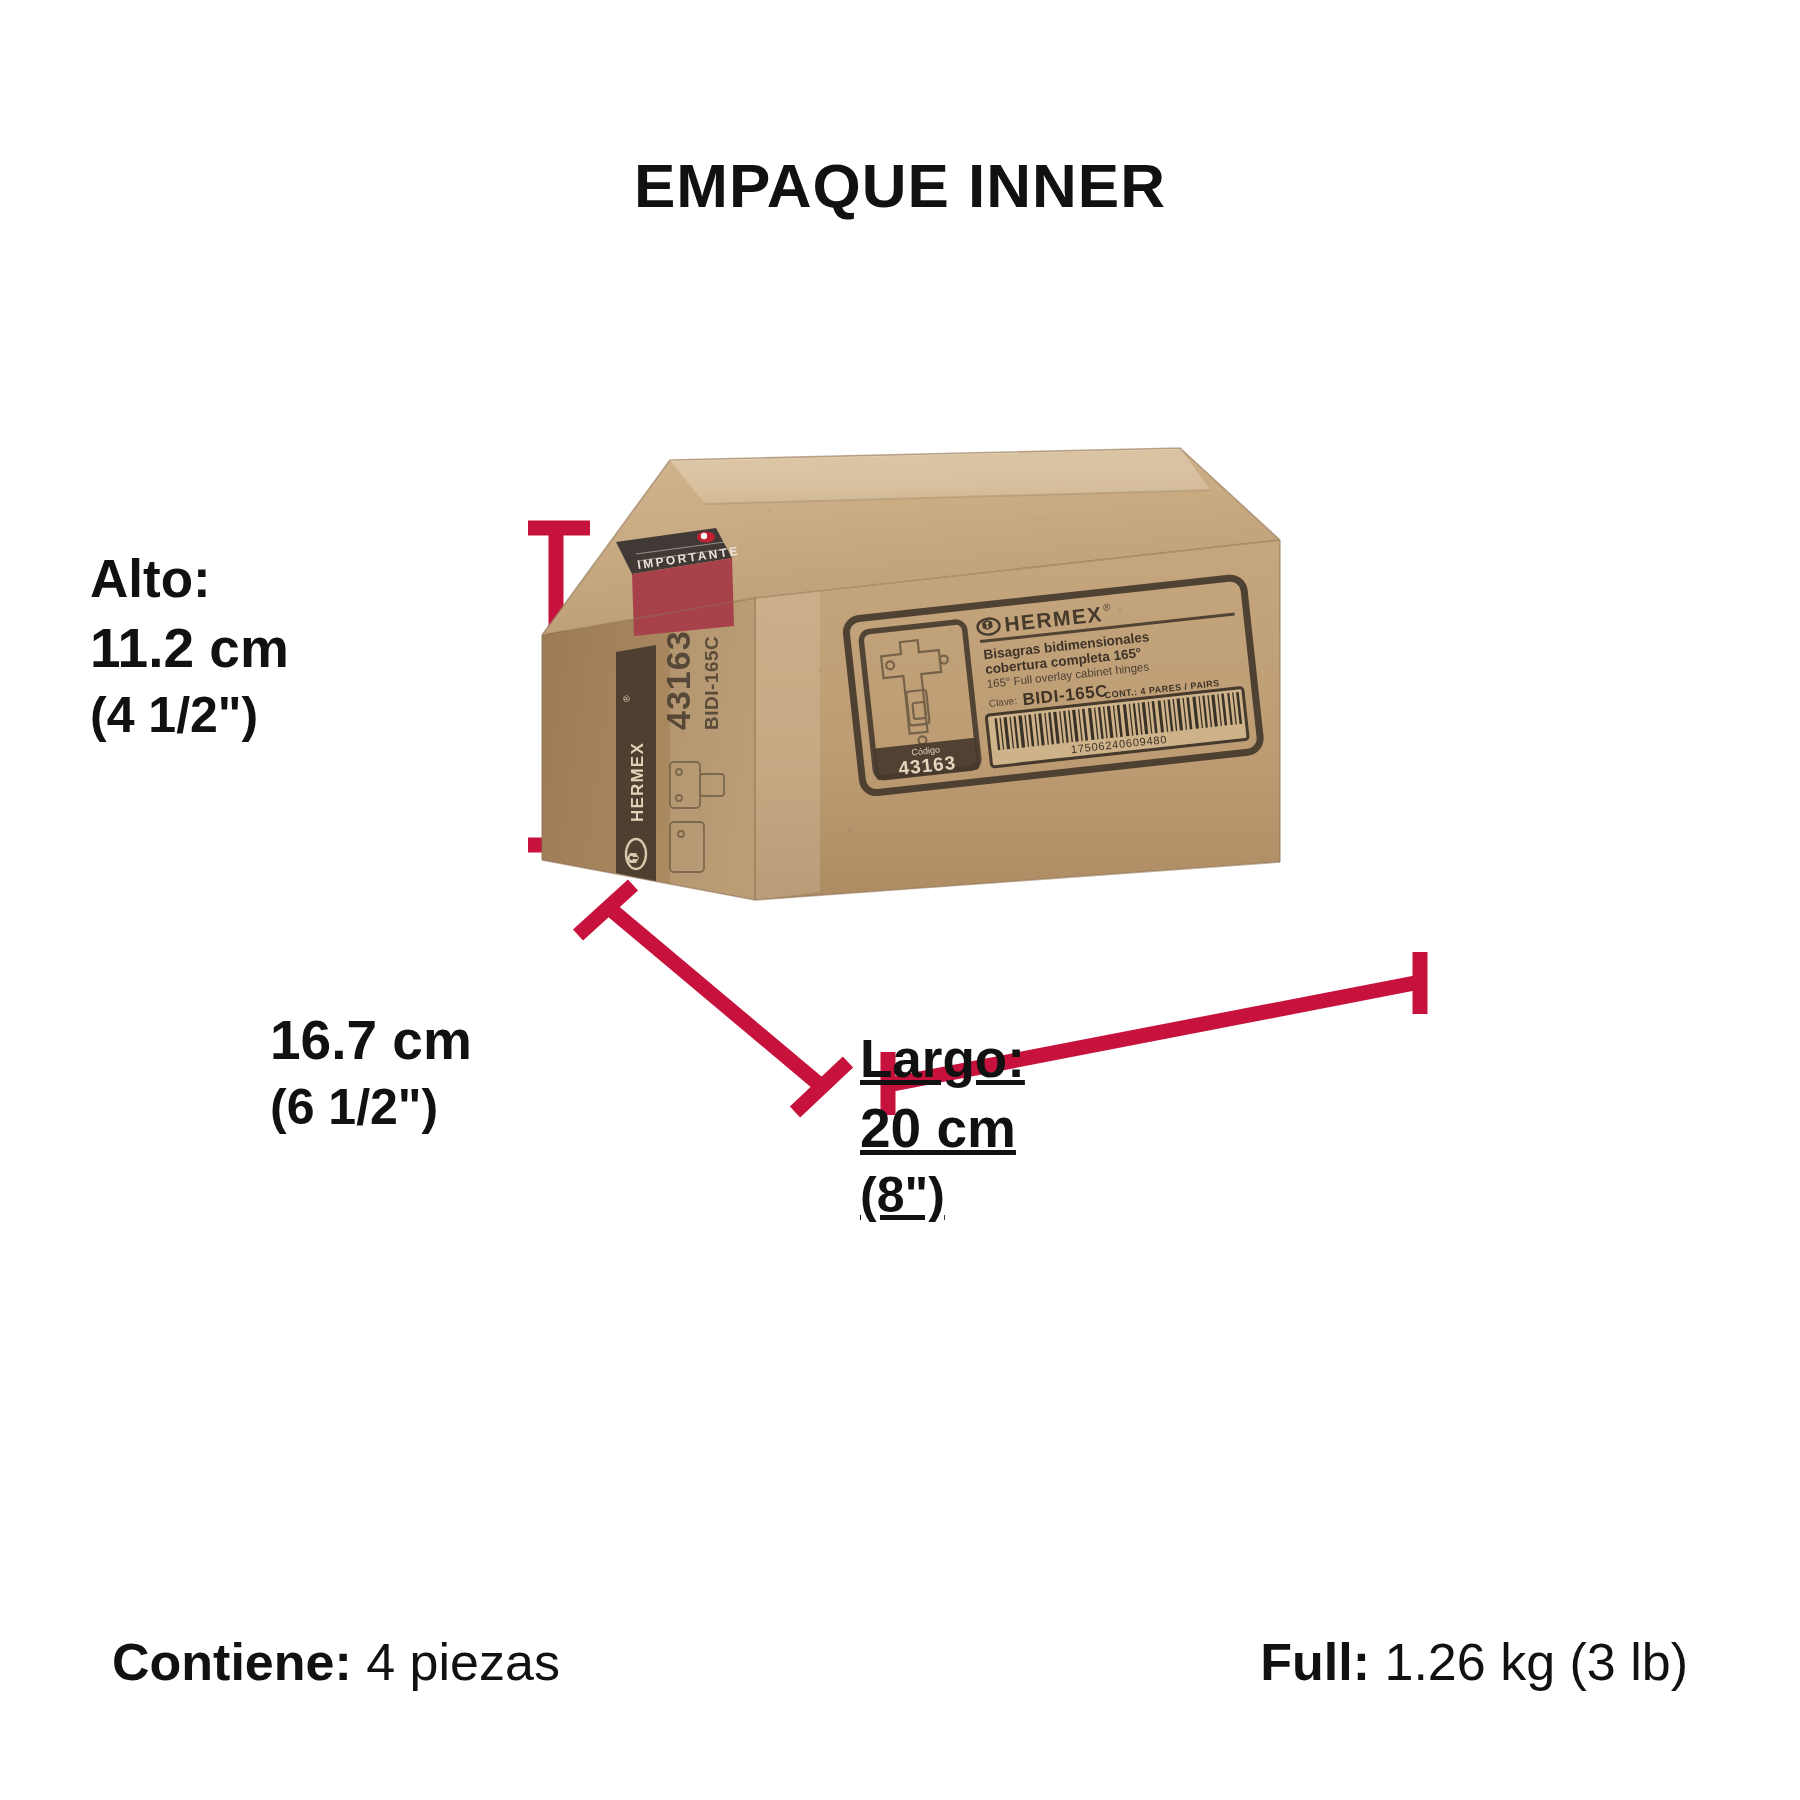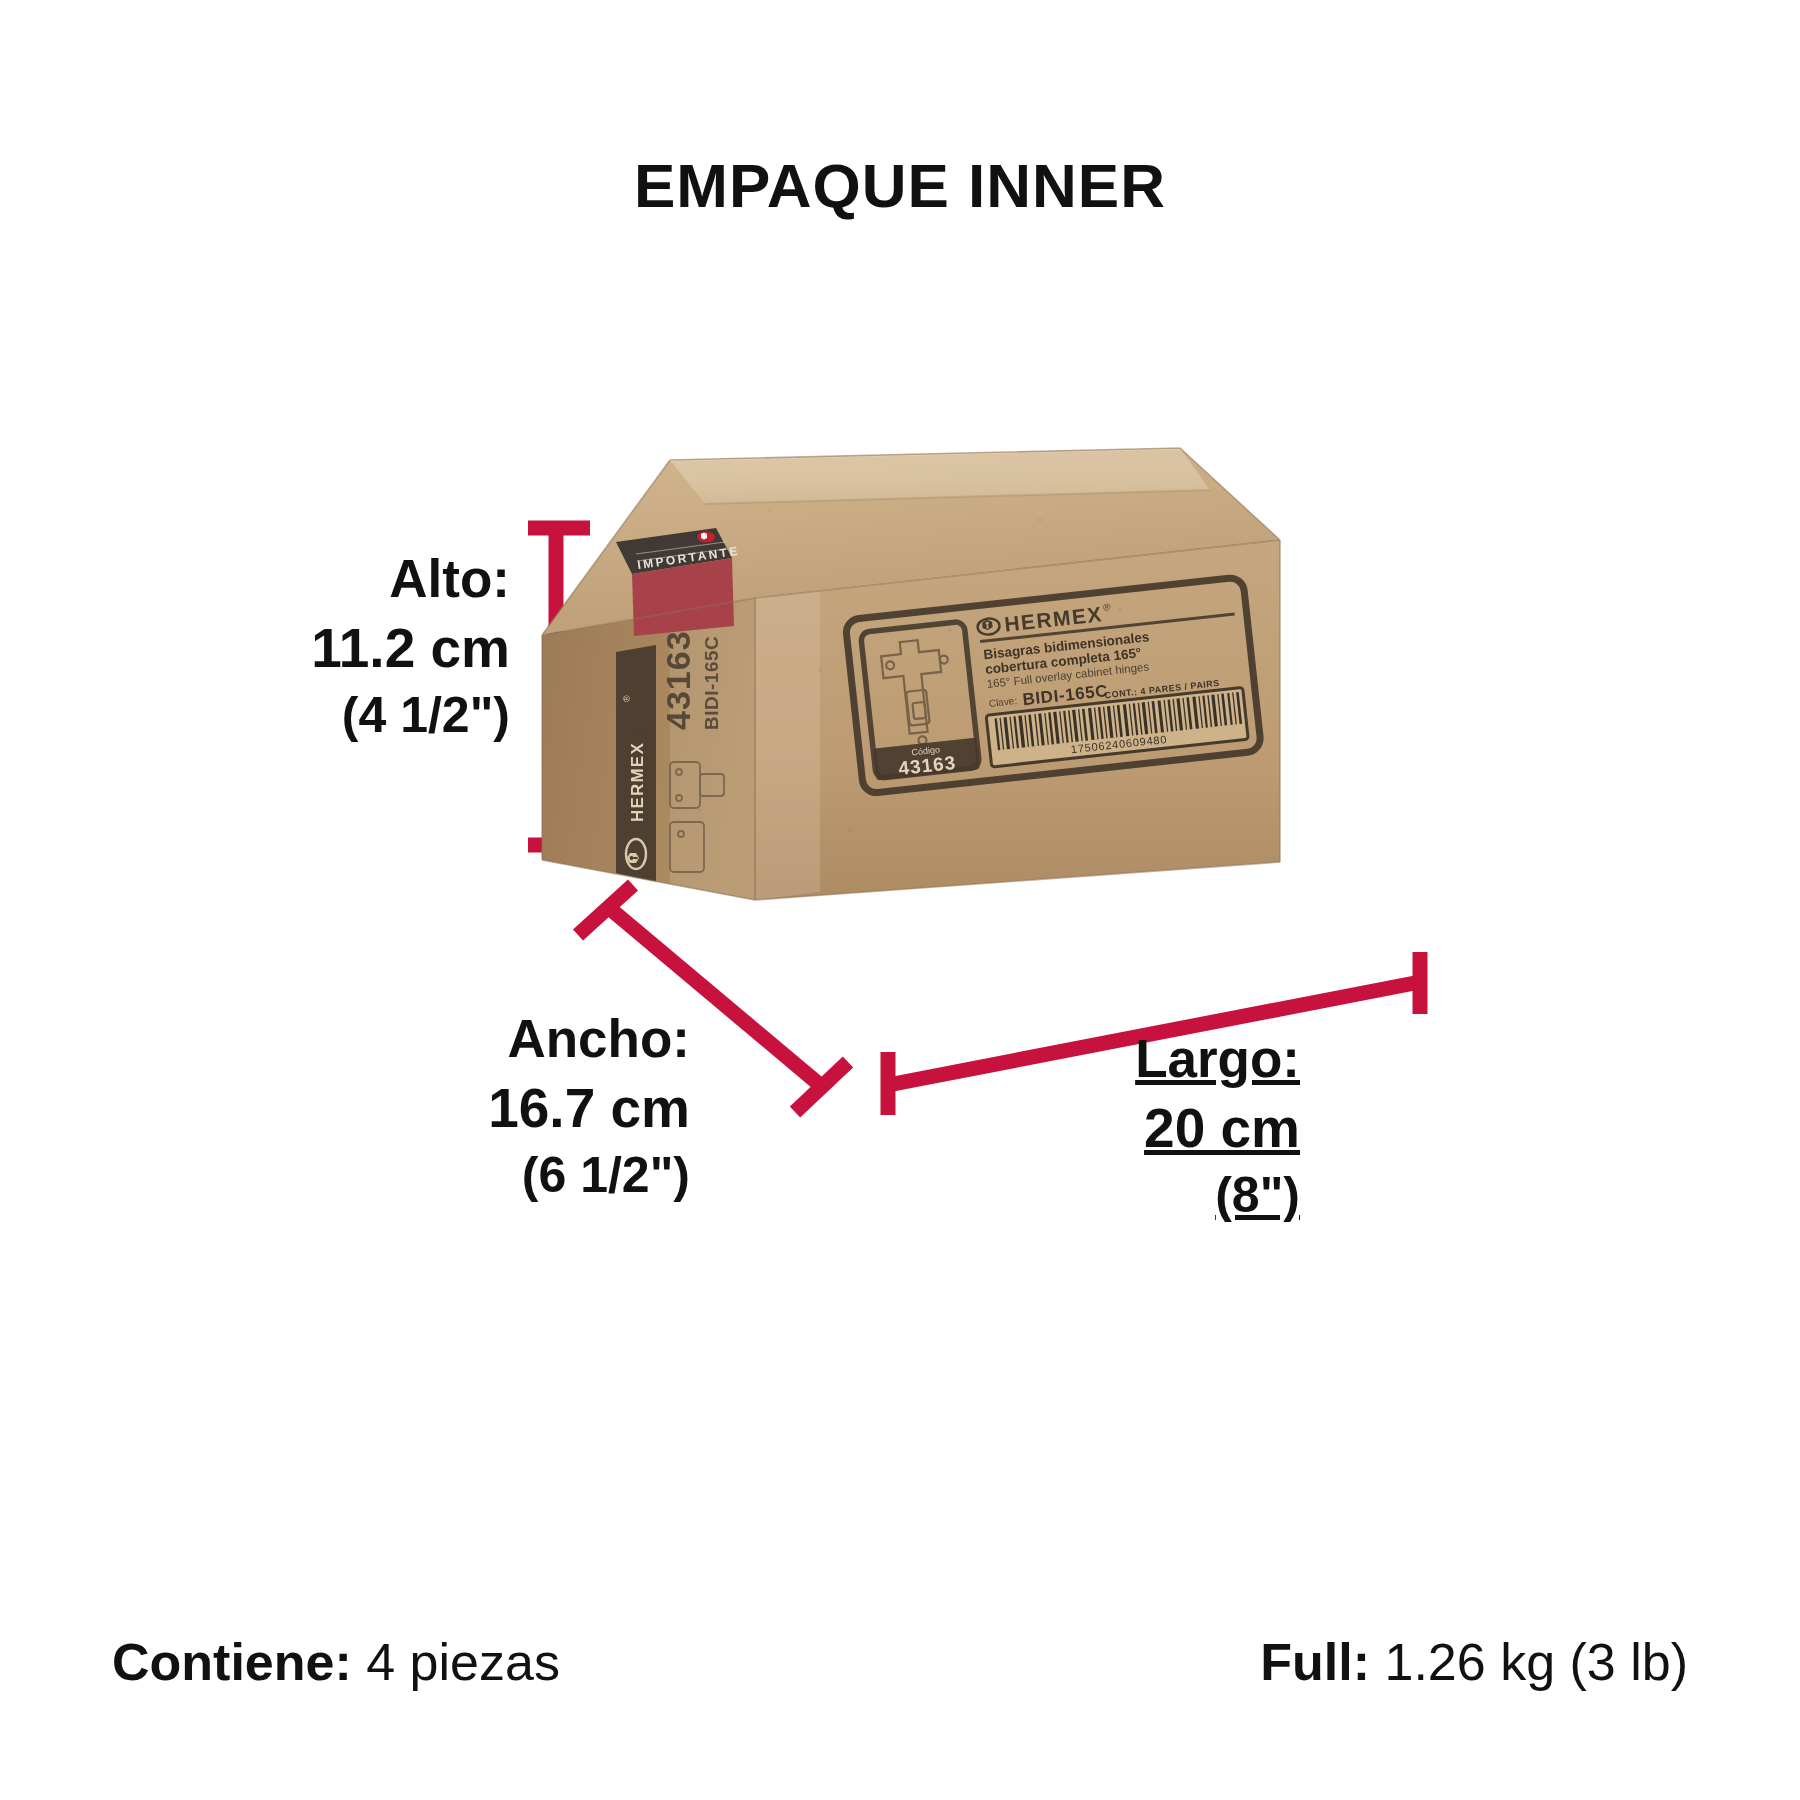--- a/index.html
+++ b/index.html
@@ -25,21 +25,21 @@
     text-align: center;
     font-size: 62px;
     font-weight: bold;
     letter-spacing: 1px;
     color: #111111;
   }
 
   
   .dim-block {
     position: absolute;
-    text-align: right;
+    text-align: left;
     font-weight: bold;
     color: #111111;
     line-height: 1.28;
   }
   .dim-block .dim-label { font-size: 53px; display: block; }
   .dim-block .dim-metric { font-size: 55px; display: block; }
   .dim-block .dim-imperial { font-size: 50px; display: block; font-weight: bold; }
 
   #dim-alto   { left: 90px;  top: 545px;  width: 420px; }
   #dim-ancho  { left: 270px; top: 1005px; width: 420px; }
@@ -105,21 +105,20 @@
   </g>
 </svg>
 
 <div class="dim-block" id="dim-alto">
   <span class="dim-label">Alto:</span>
   <span class="dim-metric">11.2 cm</span>
   <span class="dim-imperial">(4 1/2")</span>
 </div>
 
 <div class="dim-block" id="dim-ancho">
-  <span class="dim-label">Ancho:</span>
   <span class="dim-metric">16.7 cm</span>
   <span class="dim-imperial">(6 1/2")</span>
 </div>
 
 <div class="dim-block" id="dim-largo">
   <span class="dim-label">Largo:</span>
   <span class="dim-metric">20 cm</span>
   <span class="dim-imperial">(8")</span>
 </div>
 

